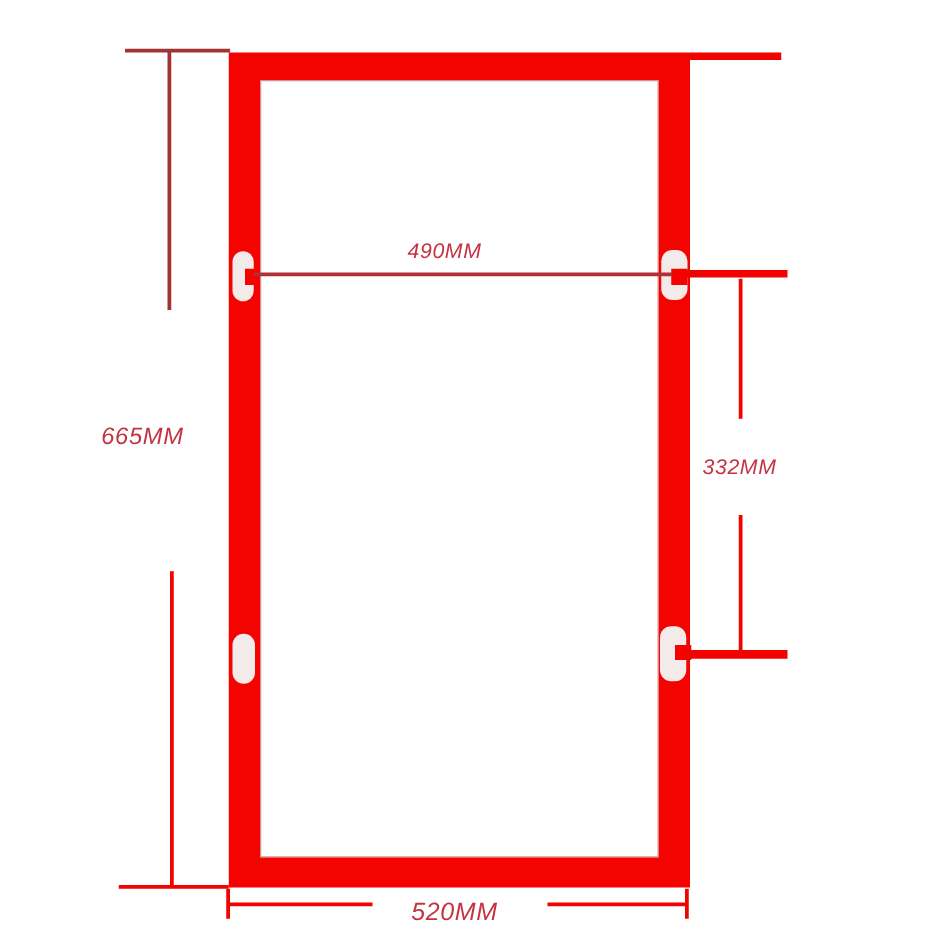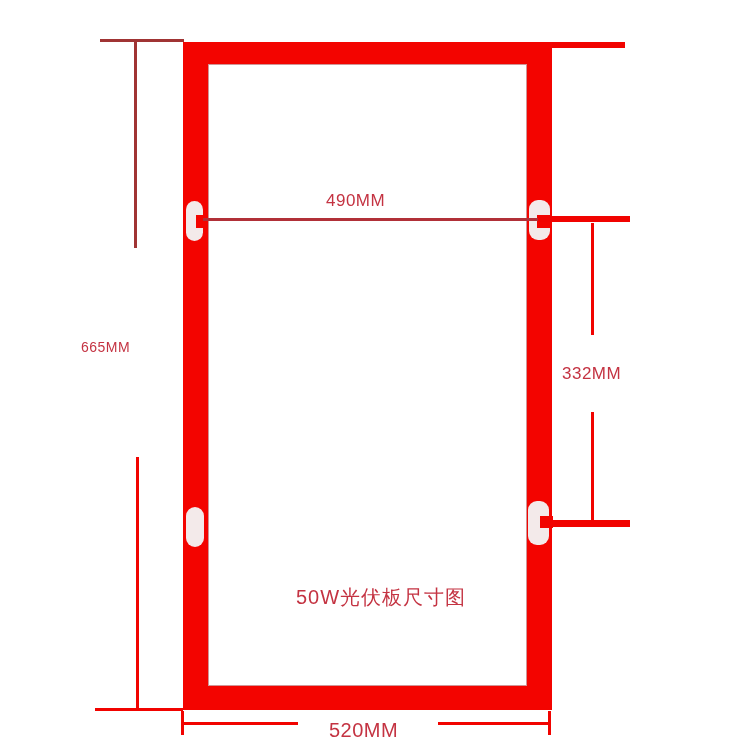--- a/index.html
+++ b/index.html
@@ -42,23 +42,23 @@
   .line-490{left:203px;top:218px;width:342px;height:3px;}
   .line-490-thick{left:538px;top:216px;width:92px;height:6px;}
   .line-332-upper{left:591px;top:223px;width:3px;height:112px;}
   .line-332-lower{left:591px;top:412px;width:3px;height:111px;}
   .tick-332-bottom{left:540px;top:520px;width:90px;height:7px;}
   .tick-520-left{left:181px;top:711px;width:3px;height:24px;}
   .tick-520-right{left:548px;top:711px;width:3px;height:24px;}
   .line-520-left{left:183px;top:722px;width:115px;height:3px;}
   .line-520-right{left:438px;top:722px;width:112px;height:3px;}
   
-  .dim-label{color:var(--label-text);letter-spacing:0.5px;white-space:nowrap;}
+  .dim-label{color:var(--label-text);letter-spacing:0.5px;white-space:nowrap;font-style:italic;}
   .label-490{left:326px;top:191px;font-size:17px;}
-  .label-665{left:81px;top:339px;font-size:14px;}
+  .label-665{left:81px;top:339px;font-size:19px;}
   .label-332{left:562px;top:364px;font-size:17px;text-align:center;}
   .label-520{left:329px;top:719px;font-size:20px;}
   .label-title{left:296px;top:584px;font-size:20px;letter-spacing:1px;}
 </style>
 </head>
 <body>
 
 <div class="canvas">
 
   <div class="abs panel-frame">
@@ -88,15 +88,14 @@
   <div class="abs line line-332-lower"></div>
   <div class="abs line tick-332-bottom"></div>
   <div class="abs dim-label label-332">332MM</div>
 
   <div class="abs line tick-520-left"></div>
   <div class="abs line tick-520-right"></div>
   <div class="abs line line-520-left"></div>
   <div class="abs line line-520-right"></div>
   <div class="abs dim-label label-520">520MM</div>
 
-  <div class="abs dim-label label-title">50W光伏板尺寸图</div>
 
 </div>
 
 </body></html>

